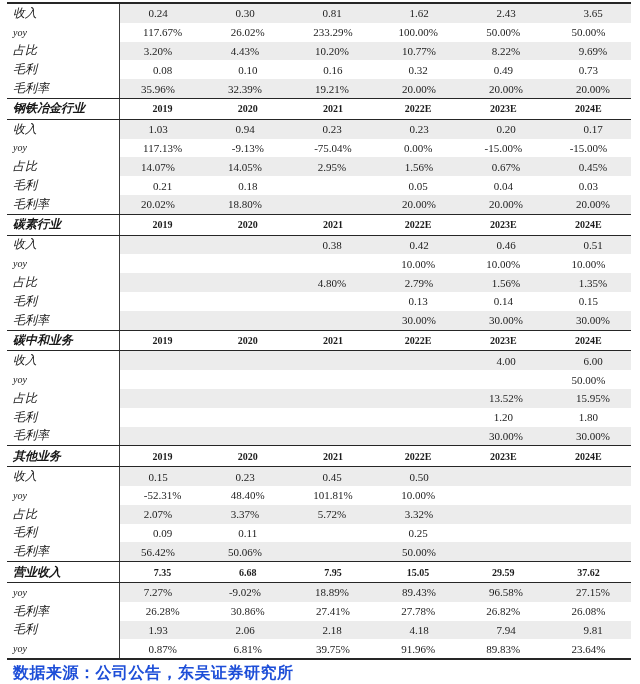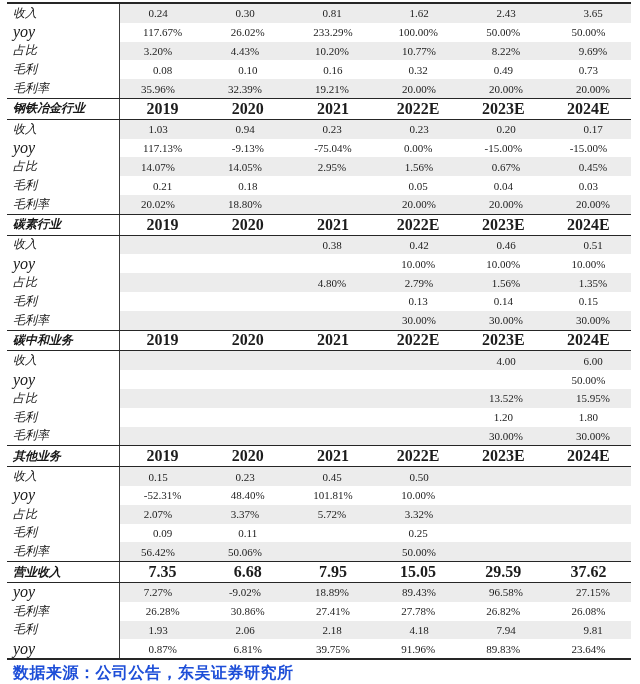--- a/index.html
+++ b/index.html
@@ -23,29 +23,29 @@
     justify-content: flex-end;
   }
   .label-cell {
     flex: 0 0 113px; width: 113px;
     border-right: 1px solid #3c3c3c;
     display: flex; align-items: center;
     padding-left: 6px;
     font-size: 12px; font-style: italic; color: #161616;
     white-space: nowrap; overflow: hidden;
   }
-  .label-cell.yoy { font-size: 16px; }
+  .label-cell.yoy { font-size: 10px; }
   .header-label { font-weight: bold; font-size: 12px; }
   .data-area { flex: 1 1 auto; display: flex; }
   .striped .data-area { background: #ececec; gap: 11px; }
   .cell {
     flex: 1; display: flex; align-items: center; justify-content: center;
     font-size: 11px; color: #1c1c1c; white-space: nowrap;
   }
-  .header-cell { font-weight: bold; font-size: 16px; font-style: normal; }
+  .header-cell { font-weight: bold; font-size: 10px; font-style: normal; }
   .footer-note {
     position: absolute; left: 13px; top: 663px;
     font-size: 16px; font-weight: bold; color: #1d4ed8;
     letter-spacing: 0.5px;
   }
 </style>
 </head>
 <body>
 
 <div class="page">

